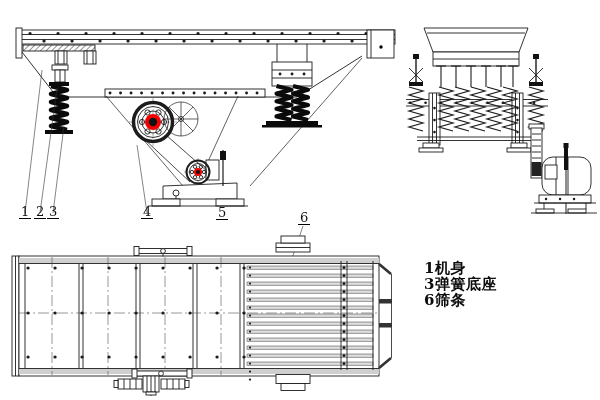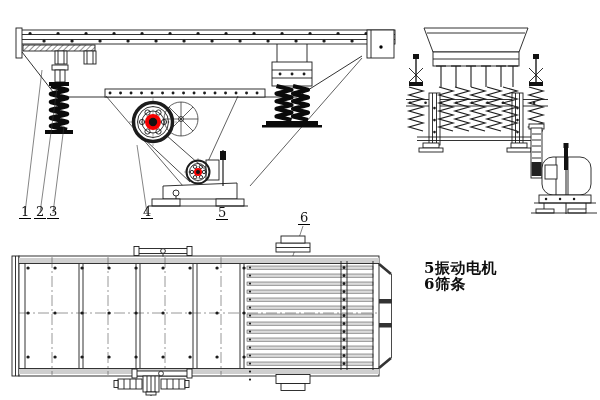--- a/index.html
+++ b/index.html
@@ -335,16 +335,17 @@
 </svg>
 
 <span class="callout" style="left:19px;top:205px">1</span>
 <span class="callout" style="left:34px;top:205px">2</span>
 <span class="callout" style="left:47px;top:205px">3</span>
 <span class="callout" style="left:141px;top:205px">4</span>
 <span class="callout" style="left:216px;top:206px">5</span>
 <span class="callout" style="left:298px;top:211px">6</span>
 
 <div class="legend">
-  <div>5振动电机</div>
+  <div>1机身</div>
+  <div>3弹簧底座</div>
   <div>6筛条</div>
 </div>
 </div>
 
 </body></html>

